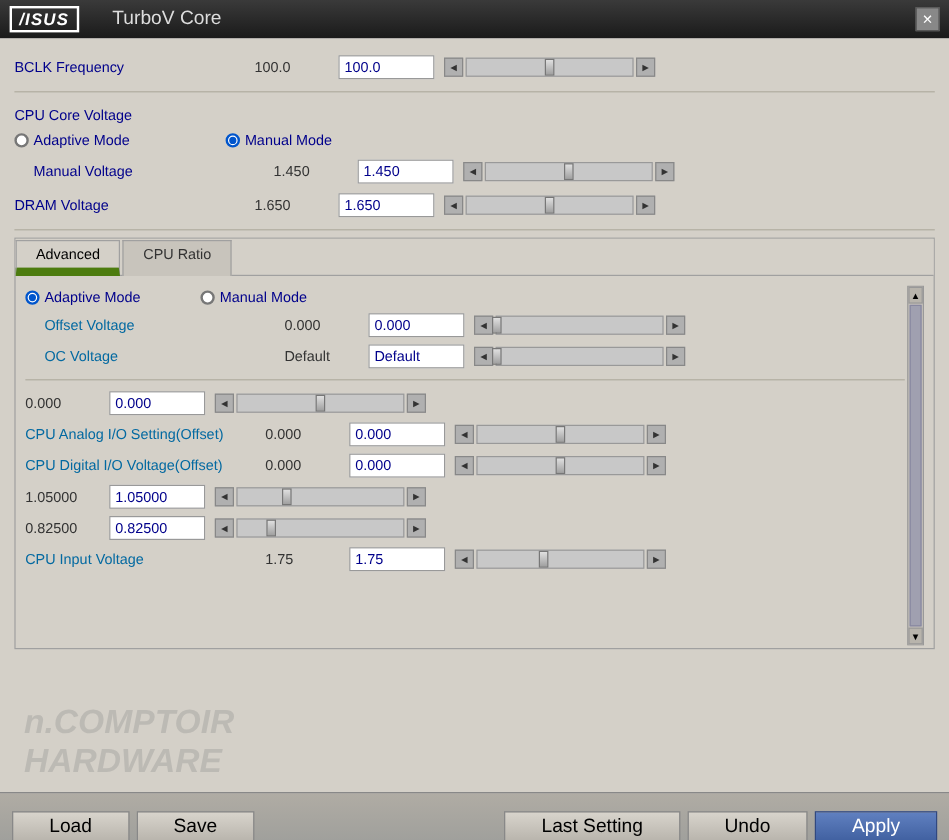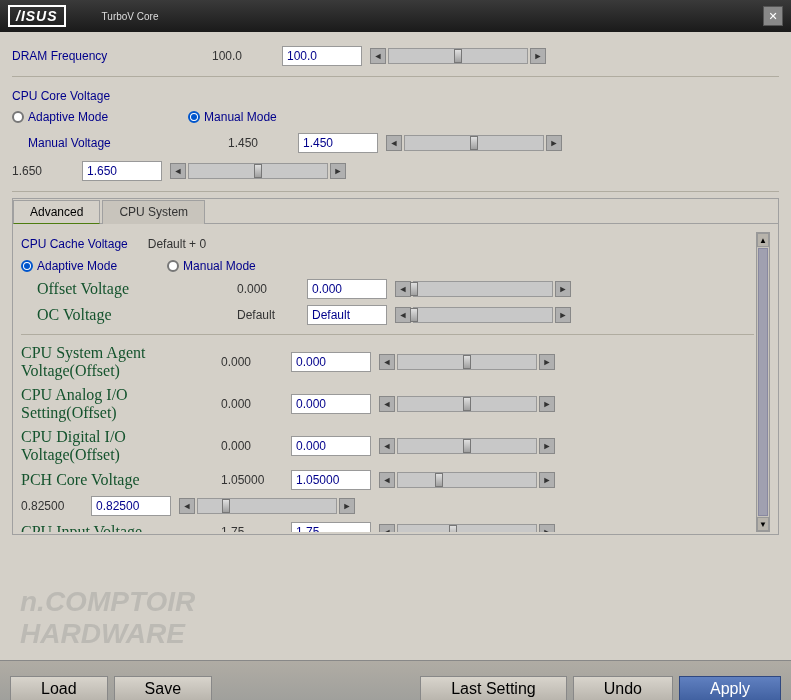--- a/index.html
+++ b/index.html
@@ -17,23 +17,22 @@
       background: linear-gradient(to bottom, #3a3a3a, #1a1a1a);
       height: 32px;
       display: flex;
       align-items: center;
       padding: 0 8px;
       color: white;
       user-select: none;
     }
     .title-bar-text {
       flex: 1;
-      font-size: 10px;
+      font-size: 16px;
       color: #ddd;
-      margin-left: 32px;
     }
     .title-bar-close {
       width: 20px;
       height: 20px;
       background: #888;
       color: white;
       display: flex;
       align-items: center;
       justify-content: center;
       cursor: pointer;
@@ -195,21 +194,21 @@
       font-size: 12px;
       background: #c8c4bc;
       color: #333;
       margin-right: 2px;
       position: relative;
       top: 1px;
     }
 
     .tab.active {
       background: #d4d0c8;
-      border-bottom: 1px solid #4d7c0f;
+      border-bottom: 7px solid #4d7c0f;
       color: #000;
       font-weight: normal;
       z-index: 1;
     }
 
     .tab-content {
       padding: 8px;
       height: 310px;
       overflow: hidden;
       position: relative;
@@ -256,25 +255,24 @@
 
     
     .adv-row {
       display: flex;
       align-items: center;
       padding: 3px 0;
       min-height: 24px;
     }
 
     .adv-label {
-      color: #14532d;
-      font-size: 16px;
+      color: #0369a1;
+      font-size: 12px;
       width: 200px;
       flex-shrink: 0;
-      font-family: Liberation Serif, serif;
     }
 
     .adv-value {
       width: 70px;
       flex-shrink: 0;
       color: #333;
       font-size: 12px;
     }
 
     .adv-input {
@@ -336,21 +334,21 @@
       font-style: italic;
     }
 
     
     .asus-logo {
       border: 2px solid white;
       padding: 1px 6px;
       font-weight: bold;
       font-size: 14px;
       letter-spacing: 1px;
-      margin-right: 4px;
+      margin-right: 28px;
       font-style: italic;
     }
 
     .indent {
       margin-left: 16px;
     }
 
     
     .voltage-mode-row {
       display: flex;
@@ -369,21 +367,21 @@
 
 <div class="title-bar">
   <div class="asus-logo">/ISUS</div>
   <div class="title-bar-text">TurboV Core</div>
   <div class="title-bar-close">✕</div>
 </div>
 
 <div class="main-content">
 
   <div class="row">
-    <div class="row-label">DRAM Frequency</div>
+    <div class="row-label">BCLK Frequency</div>
     <div class="row-value">100.0</div>
     <div class="row-input">
       <input class="value-input" type="text" value="100.0" style="">
     </div>
     <div class="slider-container">
       <div class="slider-arrow">◄</div>
       <div class="slider-track">
         <div class="slider-thumb"></div>
       </div>
       <div class="slider-arrow">►</div>
@@ -417,48 +415,45 @@
     <div class="slider-container">
       <div class="slider-arrow">◄</div>
       <div class="slider-track">
         <div class="slider-thumb"></div>
       </div>
       <div class="slider-arrow">►</div>
     </div>
   </div>
 
   <div class="row">
+    <div class="row-label">DRAM Voltage</div>
     <div class="row-value">1.650</div>
     <div class="row-input">
       <input class="value-input" type="text" value="1.650" style="">
     </div>
     <div class="slider-container">
       <div class="slider-arrow">◄</div>
       <div class="slider-track">
         <div class="slider-thumb"></div>
       </div>
       <div class="slider-arrow">►</div>
     </div>
   </div>
 
   <div class="divider"></div>
 
   <div class="tabs-container">
     <div class="tabs-header">
       <div class="tab active">Advanced</div>
-      <div class="tab">CPU System</div>
+      <div class="tab">CPU Ratio</div>
     </div>
 
     <div class="tab-content">
       <div class="scroll-area">
 
-        <div class="adv-row">
-          <div class="small-section-header">CPU Cache Voltage</div>
-          <div class="adv-value" style="margin-left: 20px; color: #333;">Default + 0</div>
-        </div>
         <div class="voltage-mode-row indent">
           <div class="radio-option">
             <div class="radio-circle checked">
               <div class="radio-dot"></div>
             </div>
             <span class="radio-label">Adaptive Mode</span>
           </div>
           <div class="radio-option" style="margin-left: 30px;">
             <div class="radio-circle"></div>
             <span class="radio-label">Manual Mode</span>
@@ -491,21 +486,20 @@
             <div class="slider-track">
               <div class="slider-thumb" style="left: 0;"></div>
             </div>
             <div class="slider-arrow">►</div>
           </div>
         </div>
 
         <div class="divider"></div>
 
         <div class="adv-row">
-          <div class="adv-label">CPU System Agent Voltage(Offset)</div>
           <div class="adv-value">0.000</div>
           <div class="adv-input">
             <input class="value-input" type="text" value="0.000" style="">
           </div>
           <div class="slider-container">
             <div class="slider-arrow">◄</div>
             <div class="slider-track">
               <div class="slider-thumb" style="left: 50%;"></div>
             </div>
             <div class="slider-arrow">►</div>
@@ -536,21 +530,20 @@
           <div class="slider-container">
             <div class="slider-arrow">◄</div>
             <div class="slider-track">
               <div class="slider-thumb" style="left: 50%;"></div>
             </div>
             <div class="slider-arrow">►</div>
           </div>
         </div>
 
         <div class="adv-row">
-          <div class="adv-label">PCH Core Voltage</div>
           <div class="adv-value">1.05000</div>
           <div class="adv-input">
             <input class="value-input" type="text" value="1.05000" style="">
           </div>
           <div class="slider-container">
             <div class="slider-arrow">◄</div>
             <div class="slider-track">
               <div class="slider-thumb" style="left: 30%;"></div>
             </div>
             <div class="slider-arrow">►</div>

